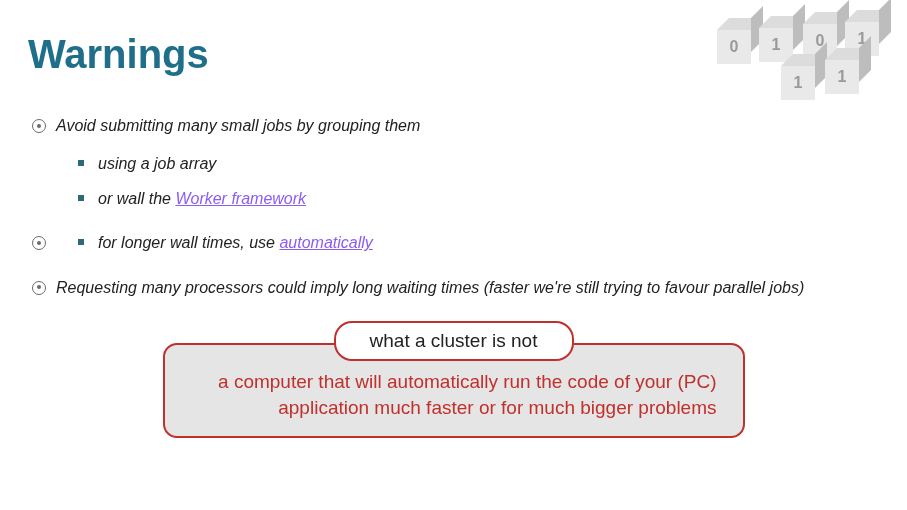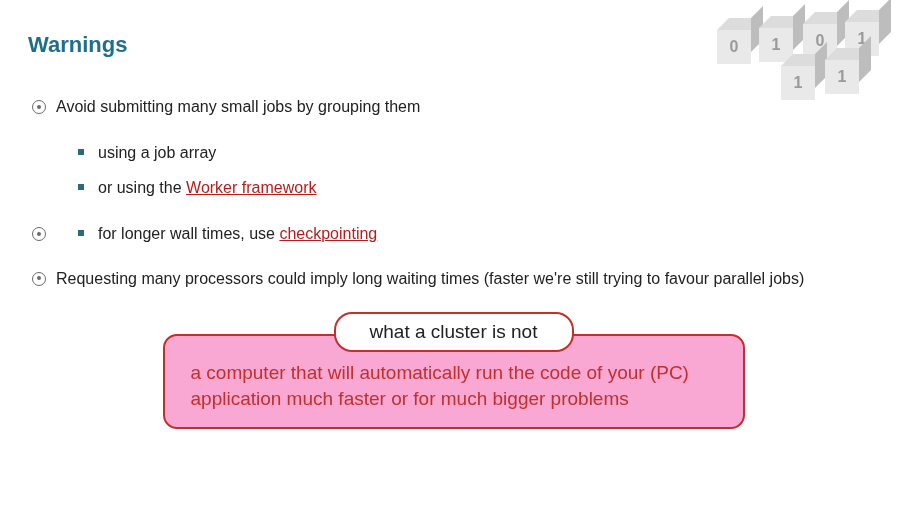--- a/index.html
+++ b/index.html
@@ -1,51 +1,51 @@
 <!DOCTYPE html>
 <html><head>
 <meta charset="utf-8">
 <style>
   * { box-sizing: border-box; margin: 0; padding: 0; }
   html, body { width: 907px; height: 510px; background: #ffffff; font-family: Arial, Helvetica, sans-serif; color: #222; }
   .slide { position: relative; width: 907px; height: 510px; padding: 32px 28px 20px 28px; }
-  .title { color: #1f6f8b; font-size: 22px; font-weight: bold; margin-bottom: 38px; }
+  .title { color: #1f6f8b; font-size: 40px; font-weight: bold; margin-bottom: 38px; }
   .deco { position: absolute; top: 0; right: 10px; width: 190px; height: 100px; pointer-events: none; }
   .cube { position: absolute; width: 34px; height: 34px; }
   .cube .top { position:absolute; width:34px; height:12px; top:-12px; left:0; background:#dcdcdc; transform: skewX(-45deg); transform-origin: bottom left; }
   .cube .side { position:absolute; width:12px; height:34px; top:-12px; right:-12px; background:#bdbdbd; transform: skewY(-45deg); transform-origin: bottom left; }
   .cube .front { position:absolute; width:34px; height:34px; background:#e9e9e9; display:flex; align-items:center; justify-content:center; color:#9a9a9a; font-size:16px; font-weight:bold; }
   ul.main { list-style: none; padding-left: 4px; }
-  ul.main > li { position: relative; padding-left: 24px; margin-bottom: 22px; font-size: 16px; line-height: 1.4; }
+  ul.main > li { position: relative; padding-left: 24px; margin-bottom: 22px; font-size: 16px; line-height: 1.4; font-style: italic; }
   ul.main > li::before {
     content: ""; position: absolute; left: 0; top: 4px;
     width: 12px; height: 12px; border: 1.5px solid #6b6b6b; border-radius: 50%;
   }
   ul.main > li::after {
     content: ""; position: absolute; left: 4.5px; top: 8.5px;
     width: 4px; height: 4px; background: #6b6b6b; border-radius: 50%;
   }
-  ul.sub { list-style: none; margin-top: 24px; padding-left: 22px; }
+  ul.sub { list-style: none; margin-top: 16px; padding-left: 22px; }
   ul.sub > li { position: relative; padding-left: 20px; margin-bottom: 12px; font-size: 16px; }
   ul.sub > li::before {
     content: ""; position: absolute; left: 0; top: 7px;
     width: 6px; height: 6px; background: #2c6a7a;
   }
-  .link { color: #b91c1c; text-decoration: underline; }
+  .link { color: #8b5cf6; text-decoration: underline; }
   .callout-wrap { position: relative; width: 582px; margin: 20px auto 0 auto; }
   .callout-label {
     position: relative; z-index: 2;
     width: 240px; margin: 16px auto -18px auto;
     background: #ffffff; border: 2px solid #c0302c; border-radius: 18px;
     padding: 7px 10px; text-align: center; font-size: 19px; color: #222;
   }
   .callout-body {
     border: 2.5px solid #c0302c; border-radius: 14px;
-    padding: 24px 26px 16px 26px; text-align: left;
-    font-size: 19px; color: #c0302c; line-height: 1.35; background: #f9a8d4;
+    padding: 24px 26px 16px 26px; text-align: right;
+    font-size: 19px; color: #c0302c; line-height: 1.35; background: #e5e5e5;
   }
 </style>
 </head>
 <body>
 
 <div class="slide">
 
   <div class="deco">
     <div class="cube" style="top:30px; left:10px;">
         <div class="top"></div>
@@ -82,28 +82,28 @@
   <h1 class="title">Warnings</h1>
 
   <ul class="main">
     <li>
       <span>Avoid submitting many small jobs by grouping them</span>
       <ul class="sub">
         <li>
           <span>using a job array</span>
         </li>
         <li>
-          <span>or using the </span><a class="link" href="#">Worker framework</a>
+          <span>or wall the </span><a class="link" href="#">Worker framework</a>
         </li>
       </ul>
     </li>
     <li>
       <ul class="sub">
         <li>
-          <span>for longer wall times, use </span><a class="link" href="#">checkpointing</a>
+          <span>for longer wall times, use </span><a class="link" href="#">automatically</a>
         </li>
       </ul>
     </li>
     <li>
       <span>Requesting many processors could imply long waiting times (faster we're still trying to favour parallel jobs)</span>
     </li>
   </ul>
 
   <div class="callout-wrap">
     <div class="callout-label">what a cluster is not</div>

